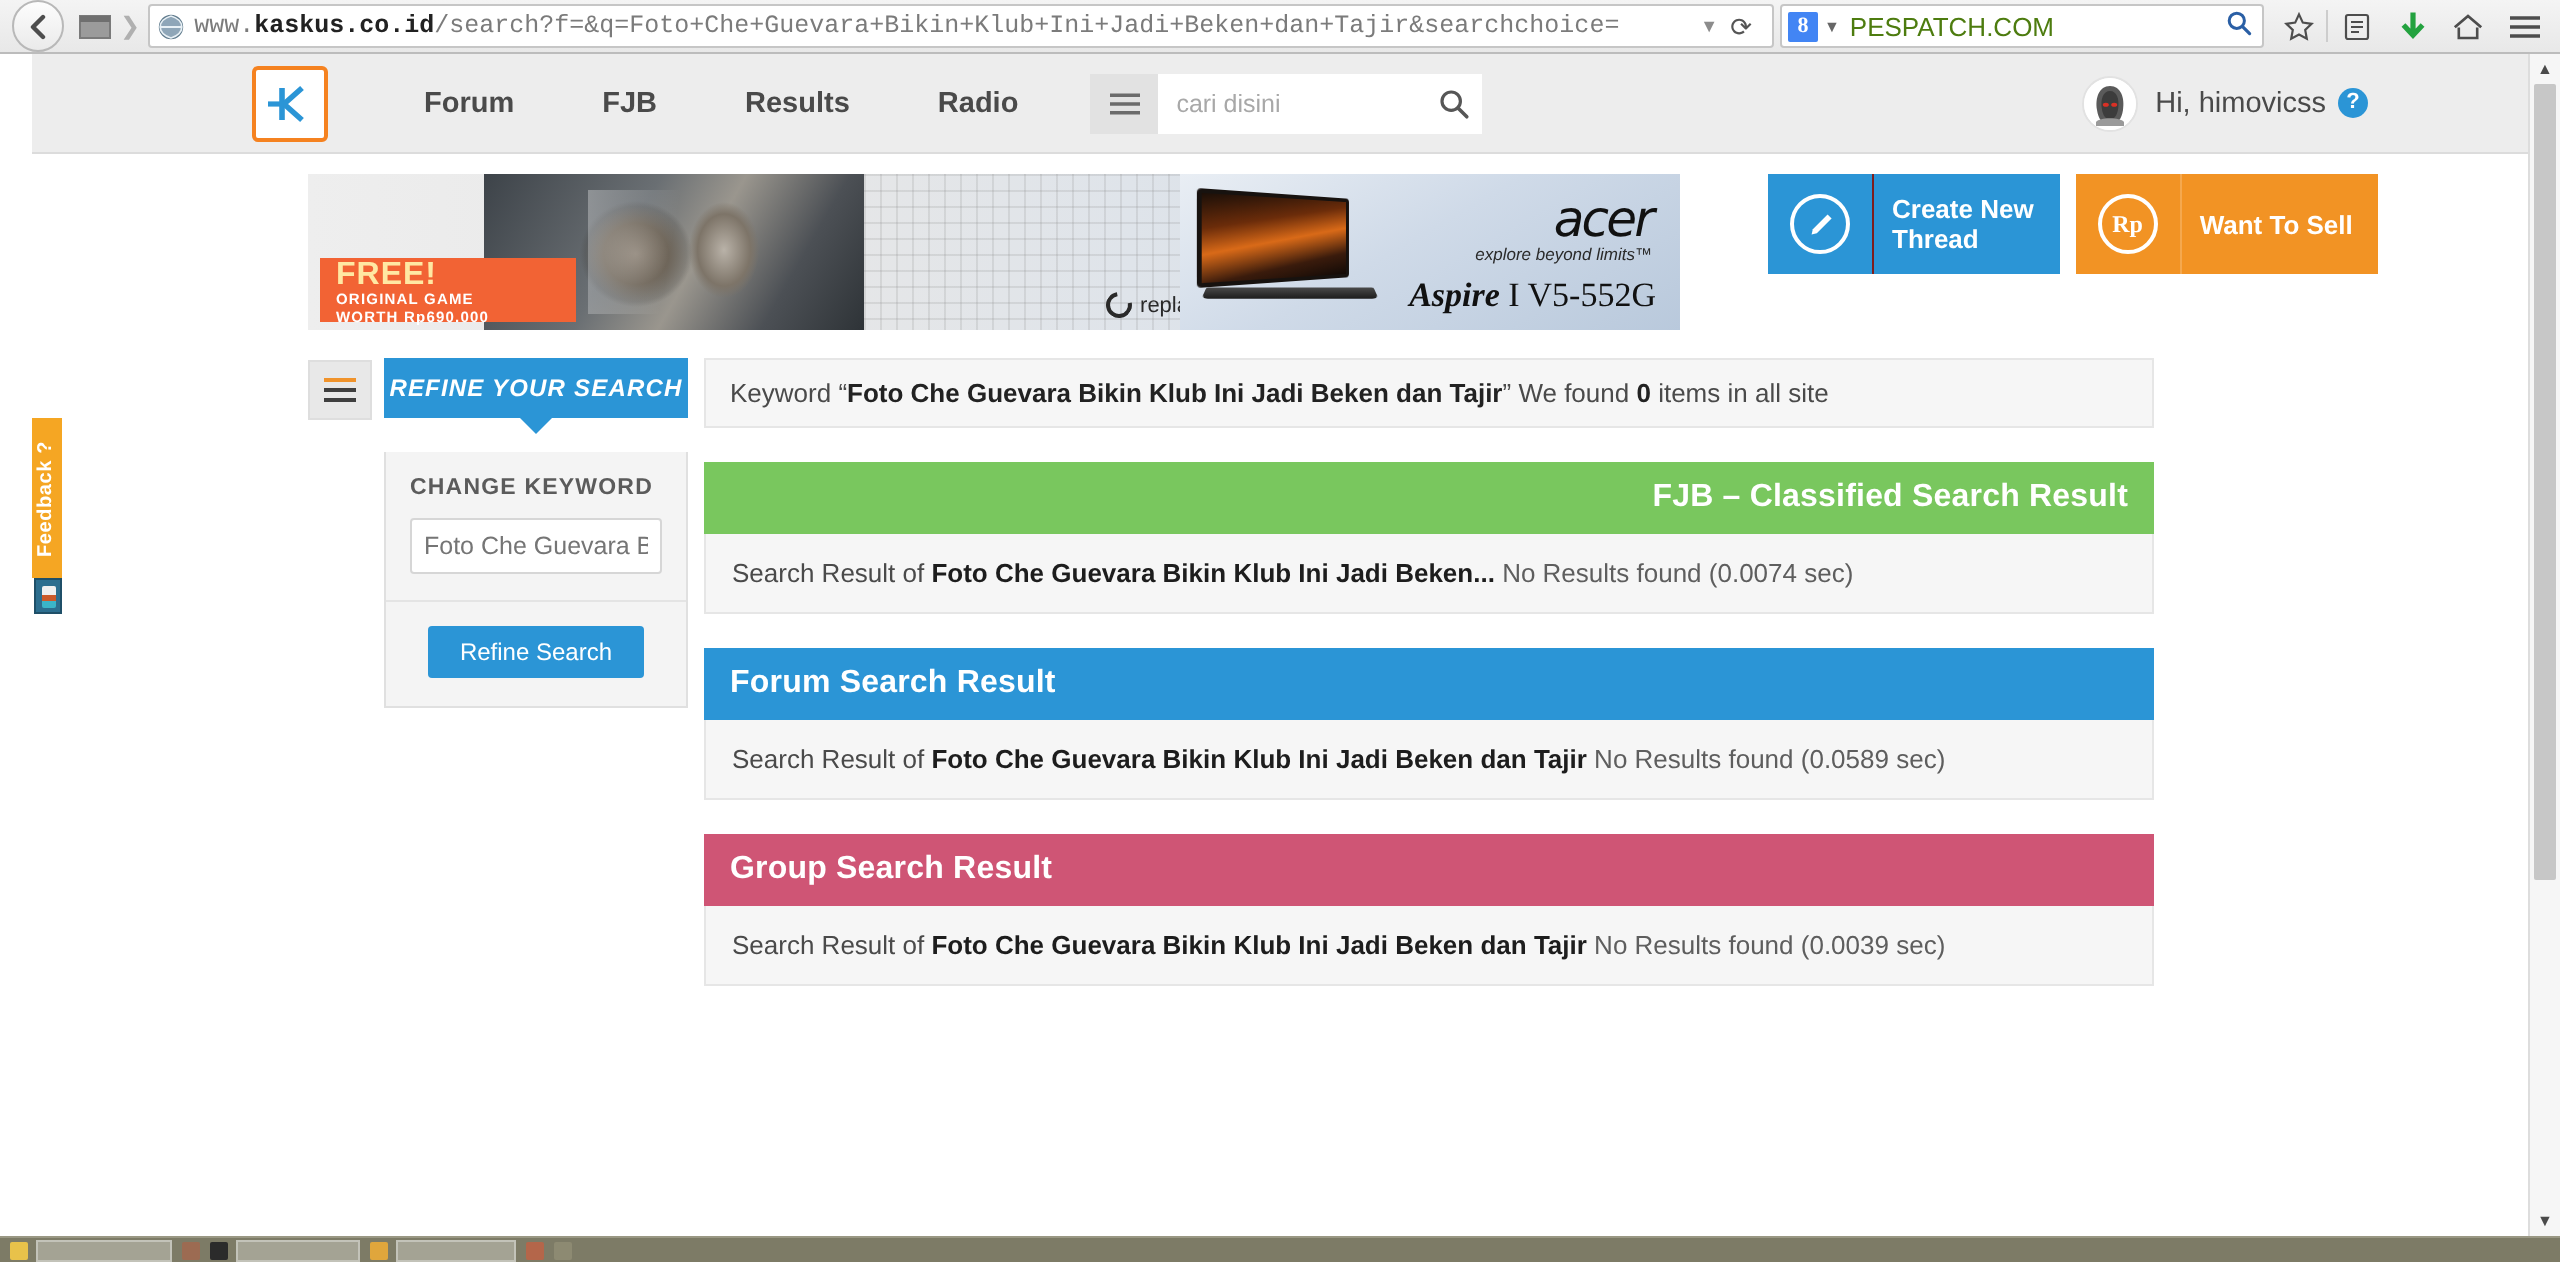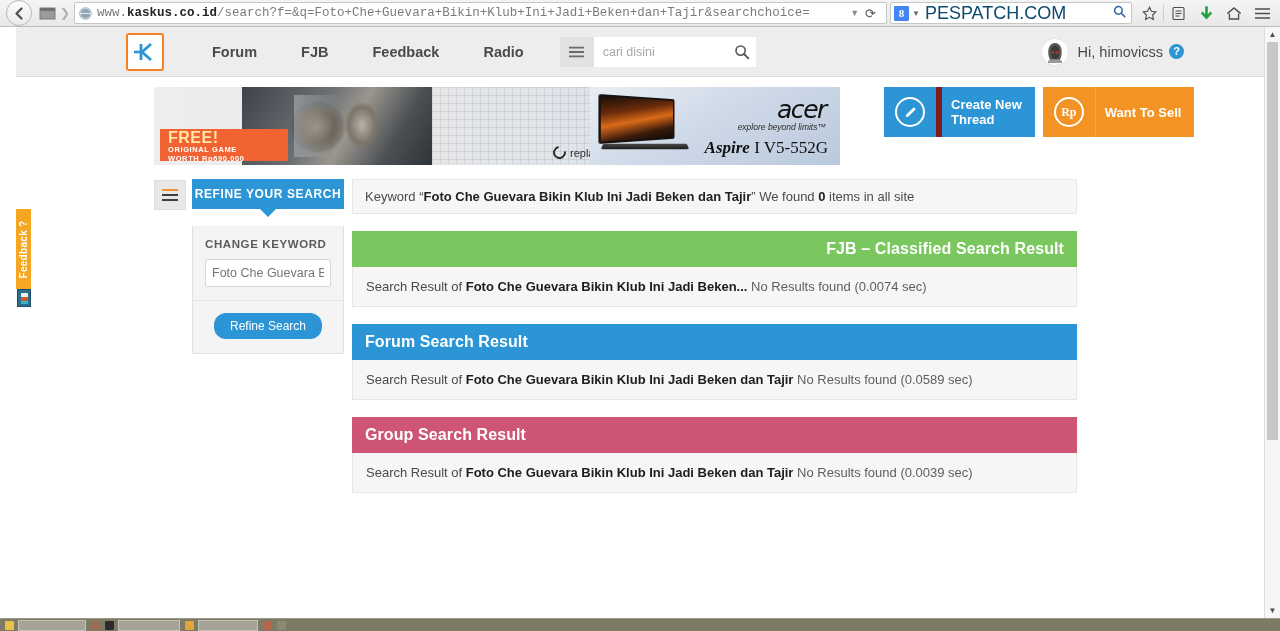--- a/index.html
+++ b/index.html
@@ -53,21 +53,21 @@
     width: 242px; height: 22px; margin: 0 3px;
     background: #ffffff; border: 1px solid #c6c6c6; border-radius: 2px;
     display: flex; align-items: center; padding: 0 3px;
   }
   .g-logo {
     width: 15px; height: 15px; background: #4285f4; color: #fff;
     font-weight: bold; font-size: 11px; line-height: 15px; text-align: center;
     border-radius: 1px; font-family: "Liberation Serif", serif;
   }
   .g-caret { color: #666; font-size: 8px; margin: 0 5px 0 3px; }
-  .search-text { font-size: 18px; color: #0c4a6e; flex: 1 1 auto; }
+  .search-text { font-size: 13px; color: #4d7c0f; flex: 1 1 auto; }
   .mag { color: #2a5fa5; font-size: 13px; margin-right: 2px; }
   .chrome-btn {
     width: 28px; height: 27px; display: flex; align-items: center; justify-content: center;
     color: #4d4d4d; font-size: 14px;
   }
   .chrome-btn.sep { border-left: 1px solid #cdcdcd; height: 16px; margin: 0; width: 0; }
 
   
   .page {
     position: absolute; top: 27px; left: 16px;
@@ -206,21 +206,21 @@
     height: 50px; display: flex; align-items: stretch; color: #fff; cursor: pointer;
   }
   .cta .ico {
     width: 52px; display: flex; align-items: center; justify-content: center;
   }
   .cta .lbl {
     display: flex; align-items: center; padding: 0 13px 0 9px;
     font-size: 13px; font-weight: bold; line-height: 15px;
   }
   .cta.blue .ico { background: #2b95d6; }
-  .cta.blue .lbl { background: #2b95d6; border-left: 6px solid #7f1d1d; }
+  .cta.blue .lbl { background: #2b95d6; border-left: 1px solid #7f1d1d; }
   .cta.orange { margin-left: 8px; border-radius: 25px; }
   .cta.orange .ico { background: #f29324; }
   .cta.orange .lbl { background: #f29324; border-left: 1px solid #f5a84e; }
   .circ-icon {
     width: 30px; height: 30px; border-radius: 50%; border: 2px solid #fff;
     display: flex; align-items: center; justify-content: center;
     font-size: 12px; font-weight: bold; font-family: "Liberation Serif", serif;
   }
 
   
@@ -231,20 +231,21 @@
     flex: 0 0 auto; margin-top: 1px;
   }
   .side-ham i { display: block; width: 16px; height: 2px; background: #3f3f3f; }
   .side-ham i.acc { background: #f0932b; }
   .sidebar { width: 152px; margin-left: 6px; flex: 0 0 auto; }
   .refine-tab {
     background: #2b95d6; color: #fff; height: 30px;
     display: flex; align-items: center; justify-content: center;
     font-size: 12px; font-weight: bold; letter-spacing: .6px;
     position: relative;
+    font-style: italic;
   }
   .refine-tab::after {
     content: ""; position: absolute; left: 50%; bottom: -8px; margin-left: -8px;
     border-left: 8px solid transparent; border-right: 8px solid transparent;
     border-top: 8px solid #2b95d6;
   }
   .refine-panel {
     background: #f4f4f4; border: 1px solid #e0e0e0; border-top: none;
     margin-top: 17px; padding: 12px 12px 14px;
   }
@@ -254,21 +255,21 @@
   }
   .keyword-input {
     width: 100%; height: 28px; background: #fff;
     border: 1px solid #d6d6d6; border-radius: 2px;
     font-size: 12.5px; color: #a8a8a8; padding: 0 6px;
     font-family: "Liberation Sans", sans-serif;
   }
   .divider { height: 1px; background: #e4e4e4; margin: 13px -12px 12px; }
   .refine-btn {
     display: block; margin: 0 auto; background: #2b95d6; color: #fff;
-    border: none; border-radius: 12px; padding: 6px 16px;
+    border: none; border-radius: 2px; padding: 6px 16px;
     font-size: 12px; font-family: "Liberation Sans", sans-serif; cursor: pointer;
   }
   .results { width: 725px; margin-left: 8px; flex: 0 0 auto; }
   .keyword-bar {
     background: #f6f6f6; border: 1px solid #e6e6e6;
     padding: 9px 12px; font-size: 13px; color: #4a4a4a;
   }
   .keyword-bar b { color: #222; }
   .res-block { margin-top: 17px; }
   .res-head {
@@ -409,21 +410,21 @@
       <svg width="26" height="22" viewBox="0 0 26 22" aria-hidden="true">
         <path d="M2 11 h6" stroke="#2b95d6" stroke-width="2.6"></path>
         <path d="M9 3 v16" stroke="#2b95d6" stroke-width="2.8"></path>
         <path d="M10 11 L19 3 M10 11 L19 19" stroke="#2b95d6" stroke-width="2.8" fill="none"></path>
       </svg>
     </div>
 
     <div class="nav">
       <div class="nav-item">Forum</div>
       <div class="nav-item">FJB</div>
-      <div class="nav-item">Feedback</div>
+      <div class="nav-item">Results</div>
       <div class="nav-item">Radio</div>
     </div>
 
     <div class="hdr-search">
       <div class="hdr-ham">
         <svg width="17" height="12" viewBox="0 0 17 12" aria-hidden="true">
           <path d="M1 1.6h15M1 6h15M1 10.4h15" stroke="#6b6b6b" stroke-width="1.8"></path>
         </svg>
       </div>
       <div class="hdr-input">

